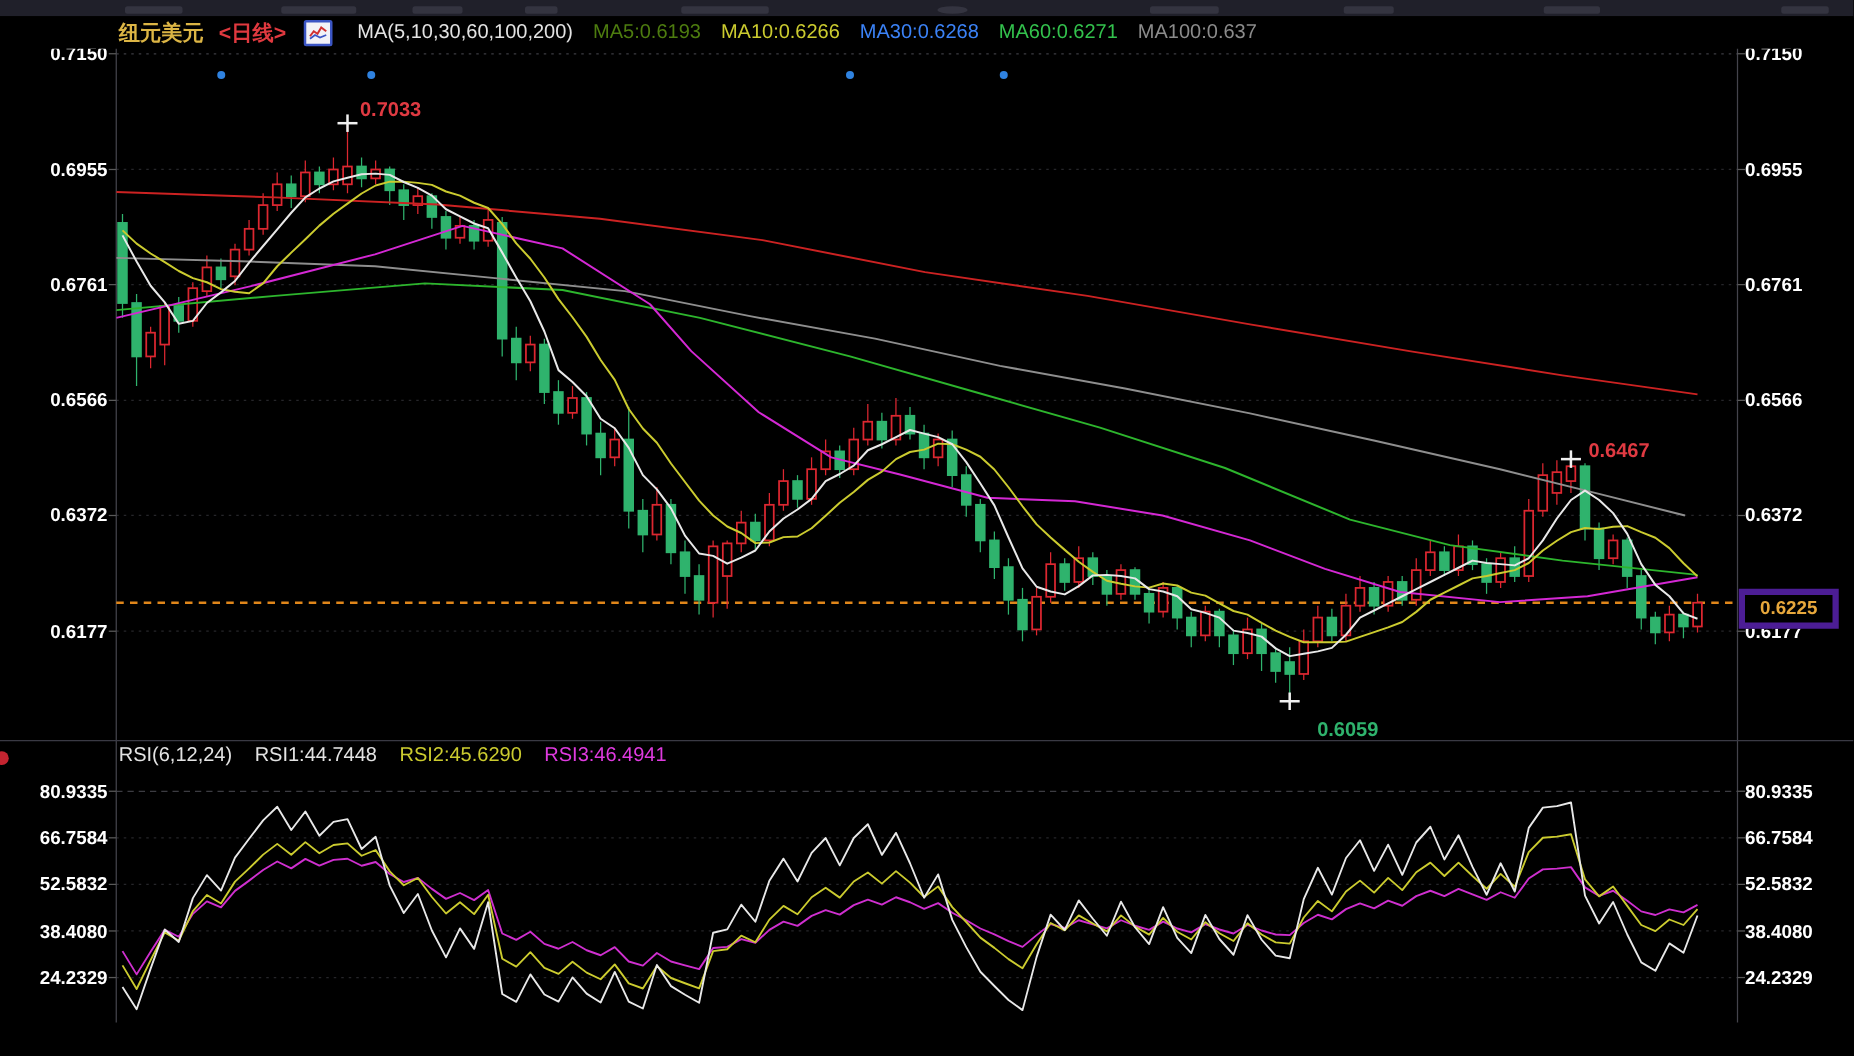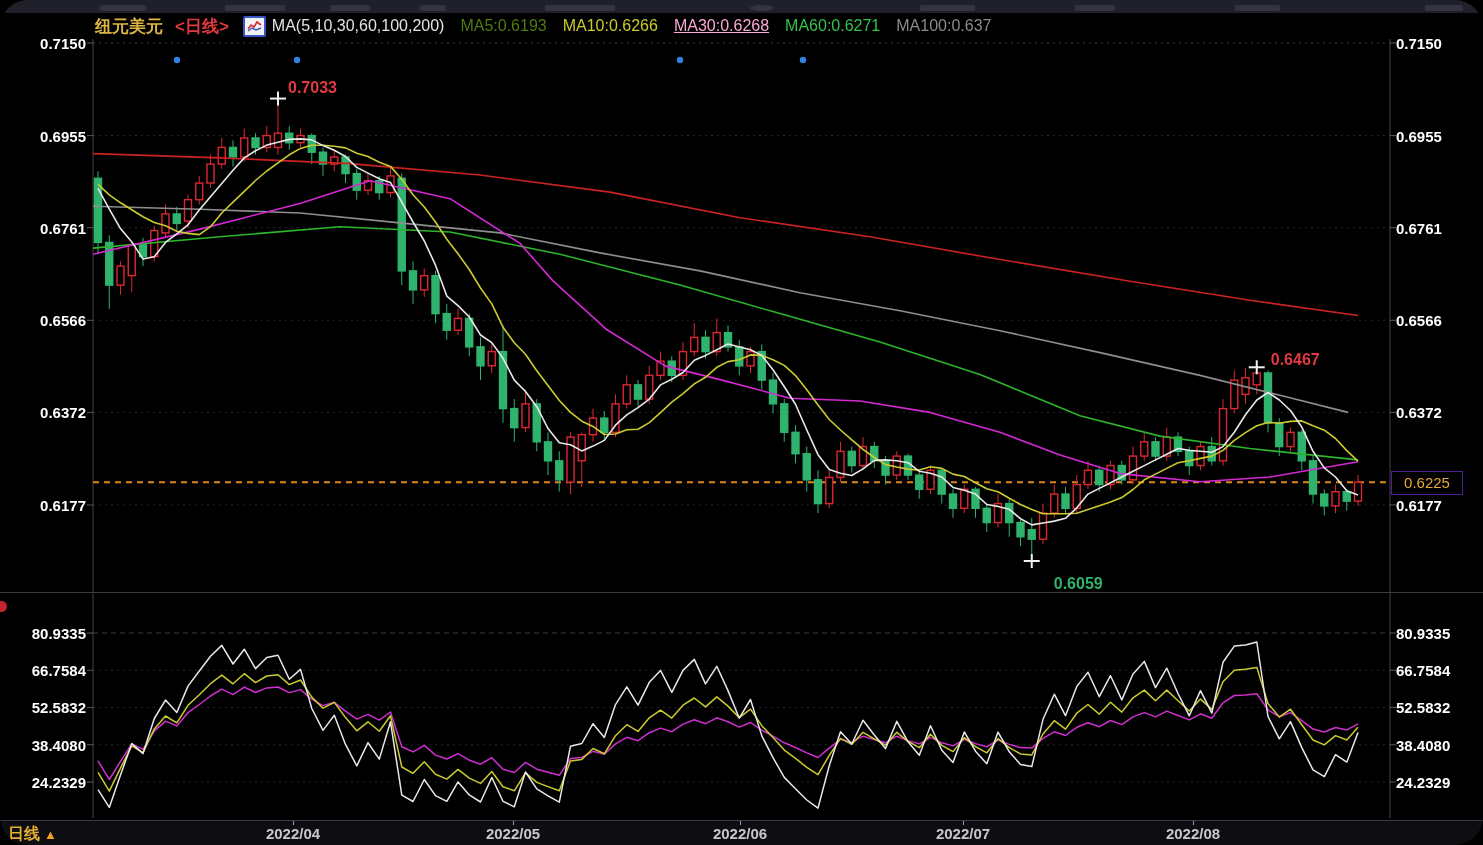--- a/index.html
+++ b/index.html
@@ -1,35 +1,35 @@
 <!DOCTYPE html>
 <html><head>
 <meta charset="utf-8">
 <style>
   html,body{margin:0;padding:0;background:#000;}
   .screen{position:relative;width:1483px;height:845px;background:#000;overflow:hidden;
-          font-family:"Liberation Sans",sans-serif;border-radius:28px;-webkit-font-smoothing:antialiased;}
+          font-family:"Liberation Sans",sans-serif;-webkit-font-smoothing:antialiased;}
   
   .top-strip{position:absolute;left:0;top:0;width:1483px;height:13px;background:#20202a;border-bottom:1px solid #000;z-index:5;}
   .top-strip .blob{position:absolute;bottom:2px;height:6px;border-radius:2px;background:#3a3a46;opacity:.8;}
   
   .header{position:absolute;left:0;top:13px;width:1483px;height:26px;display:flex;align-items:center;z-index:6;background:#000;}
   .header .sym{margin-left:95px;font-size:17px;font-weight:700;color:#dcb545;}
   .header .period{font-size:17px;font-weight:700;color:#e0393f;margin-left:12px;}
   .header .legend-icon{margin-left:14px;width:19px;height:17px;background:#f2f2f7;border:2px solid #3b55c4;border-radius:2px;display:flex;align-items:center;justify-content:center;}
-  .header .ma-title{margin-left:6px;font-size:16px;color:#e3e3e3;}
+  .header .ma-title{margin-left:20px;font-size:16px;color:#e3e3e3;}
   .header .ma-val{margin-left:16px;font-size:16px;}
   .theme-btn{position:absolute;left:1183px;top:4px;height:20px;line-height:20px;padding:0 7px;border:1px solid #8a8a92;color:#cfc083;font-size:15px;letter-spacing:1px;cursor:pointer;}
   .hicon{position:absolute;top:4px;width:22px;height:20px;border:1px solid #a0a0a8;box-sizing:border-box;display:flex;align-items:center;justify-content:center;cursor:pointer;}
   
   .plabel{position:absolute;font-size:15px;font-weight:700;color:#ffffff;z-index:3;}
   .plabel.left{width:78px;left:8px;text-align:right;}
   .plabel.right{left:1396px;text-align:left;}
-  .price-tag{position:absolute;left:1391px;top:471px;width:70px;height:22px;border:1px solid #4c1d95;background:#000;
-             color:#e8a83c;font-size:15px;font-weight:400;line-height:22px;text-align:center;z-index:4;}
+  .price-tag{position:absolute;left:1391px;top:471px;width:70px;height:22px;border:5px solid #4c1d95;background:#000;
+             color:#e8a83c;font-size:15px;font-weight:700;line-height:22px;text-align:center;z-index:4;}
   
   .rsi-header{position:absolute;left:95px;top:596px;display:flex;z-index:3;font-size:16px;}
   .rsi-header span{margin-right:18px;}
   .red-dot{position:absolute;left:-4px;top:601px;width:11px;height:11px;border-radius:50%;background:#c42430;z-index:4;}
   
   .footer{position:absolute;left:0;top:820px;width:1483px;height:25px;background:#0d0d12;border-top:1px solid #3a3a44;z-index:5;}
   .footer .period-sel{position:absolute;left:8px;top:3px;font-size:16px;font-weight:700;color:#e3af35;cursor:pointer;}
   .footer .period-sel .tri{color:#f0a028;font-size:13px;margin-left:4px;}
   .footer .date{position:absolute;top:4px;transform:translateX(-50%);font-size:15px;font-weight:700;color:#c8c8cc;}
   .footer .mtick{position:absolute;top:0;width:1px;height:4px;background:#9a9aa2;}
@@ -58,21 +58,21 @@
     <span class="period">&lt;日线&gt;</span>
     <span class="legend-icon">
       <svg width="15" height="13" viewBox="0 0 15 13">
         <polyline points="1,9 4,5 7,7 10,2 14,5" fill="none" stroke="#d03030" stroke-width="1.6"></polyline>
         <polyline points="1,11 5,8 9,10 14,8" fill="none" stroke="#3b55c4" stroke-width="1.4"></polyline>
       </svg>
     </span>
     <span class="ma-title">MA(5,10,30,60,100,200)</span>
     <span class="ma-val" style="color: #4d7c0f;">MA5:0.6193</span>
     <span class="ma-val" style="color: rgb(203, 203, 47);">MA10:0.6266</span>
-    <span class="ma-val" style="color: #f9a8d4; text-decoration: underline;">MA30:0.6268</span>
+    <span class="ma-val" style="color: #3b82f6;">MA30:0.6268</span>
     <span class="ma-val" style="color: rgb(51, 194, 77);">MA60:0.6271</span>
     <span class="ma-val" style="color: rgb(139, 139, 139);">MA100:0.637</span>
   </div>
   <div class="theme-btn">全部主题▼</div>
   <div class="hicon" style="left:1302px">
     <svg width="14" height="14" viewBox="0 0 14 14" stroke="#d8d8de" stroke-width="2" fill="none">
       <path d="M7 1v12M1 7h12"></path>
         <rect x="5" y="5" width="4" height="4" fill="#d8d8de" stroke="none"></rect>
     </svg>
   </div>
@@ -407,39 +407,32 @@
   <div class="plabel right" style="top:128px">0.6955</div>
   <div class="plabel right" style="top:220px">0.6761</div>
   <div class="plabel right" style="top:312px">0.6566</div>
   <div class="plabel right" style="top:404px">0.6372</div>
   <div class="plabel right" style="top:497px">0.6177</div>
 
   <div class="price-tag">0.6225</div>
 
   <div class="red-dot"></div>
 
+  <div class="rsi-header">
+    <span style="color: rgb(227, 227, 227);">RSI(6,12,24)</span>
+    <span style="color: rgb(227, 227, 227);">RSI1:44.7448</span>
+    <span style="color: rgb(203, 203, 47);">RSI2:45.6290</span>
+    <span style="color: rgb(223, 58, 223);">RSI3:46.4941</span>
+  </div>
 
   <div class="plabel left" style="top:625px">80.9335</div>
   <div class="plabel left" style="top:662px">66.7584</div>
   <div class="plabel left" style="top:699px">52.5832</div>
   <div class="plabel left" style="top:737px">38.4080</div>
   <div class="plabel left" style="top:774px">24.2329</div>
 
   <div class="plabel right" style="top:625px">80.9335</div>
   <div class="plabel right" style="top:662px">66.7584</div>
   <div class="plabel right" style="top:699px">52.5832</div>
   <div class="plabel right" style="top:737px">38.4080</div>
   <div class="plabel right" style="top:774px">24.2329</div>
 
-  <div class="footer">
-    <span class="period-sel"><span>日线</span><span class="tri">▲</span></span>
-    <span class="mtick" style="left:293px"></span>
-      <span class="mtick" style="left:513px"></span>
-    <span class="mtick" style="left:740px"></span>
-      <span class="mtick" style="left:963px"></span>
-    <span class="mtick" style="left:1193px"></span>
-    <span class="date" style="left:293px">2022/04</span>
-    <span class="date" style="left:513px">2022/05</span>
-    <span class="date" style="left:740px">2022/06</span>
-    <span class="date" style="left:963px">2022/07</span>
-    <span class="date" style="left:1193px">2022/08</span>
-  </div>
 </div>
 
 </body></html>

